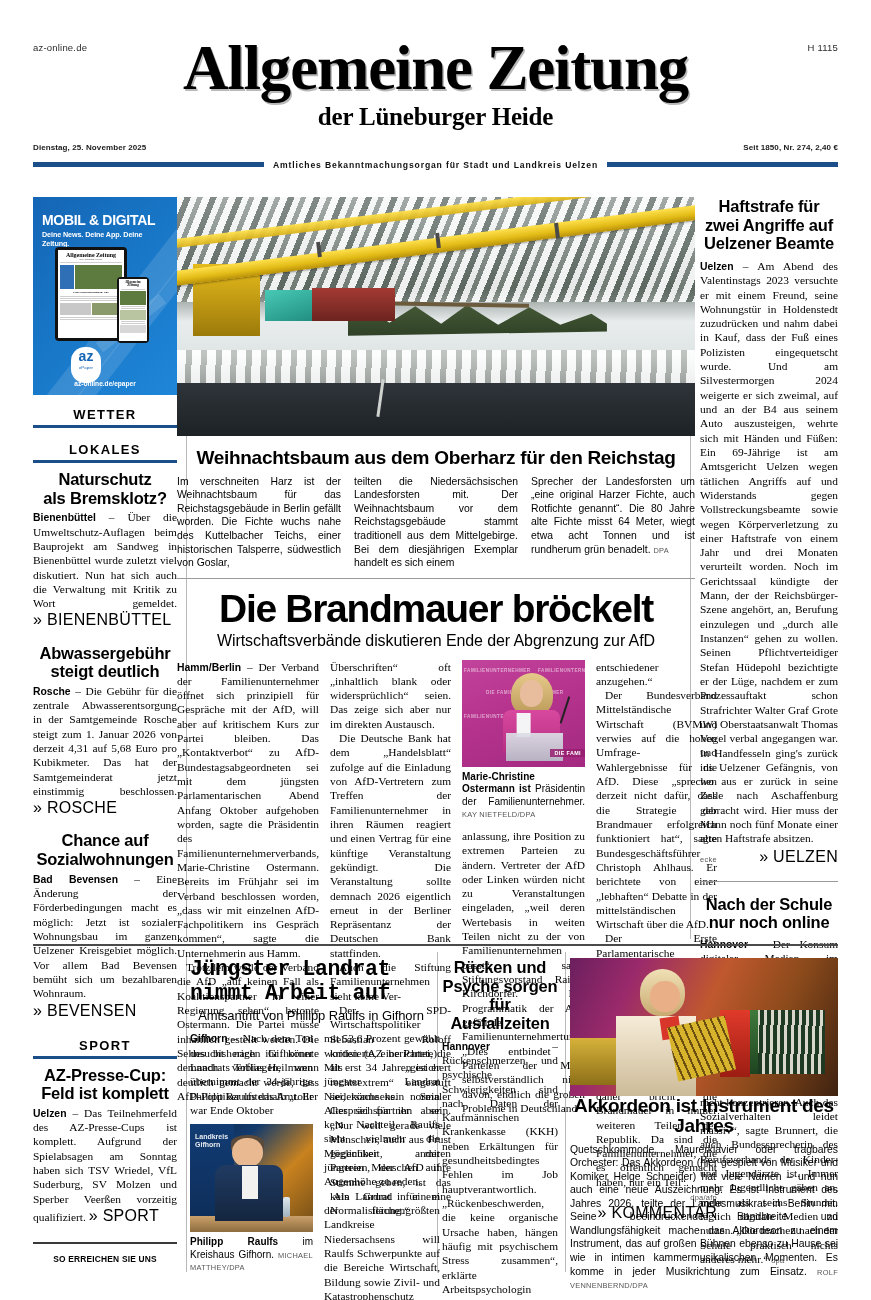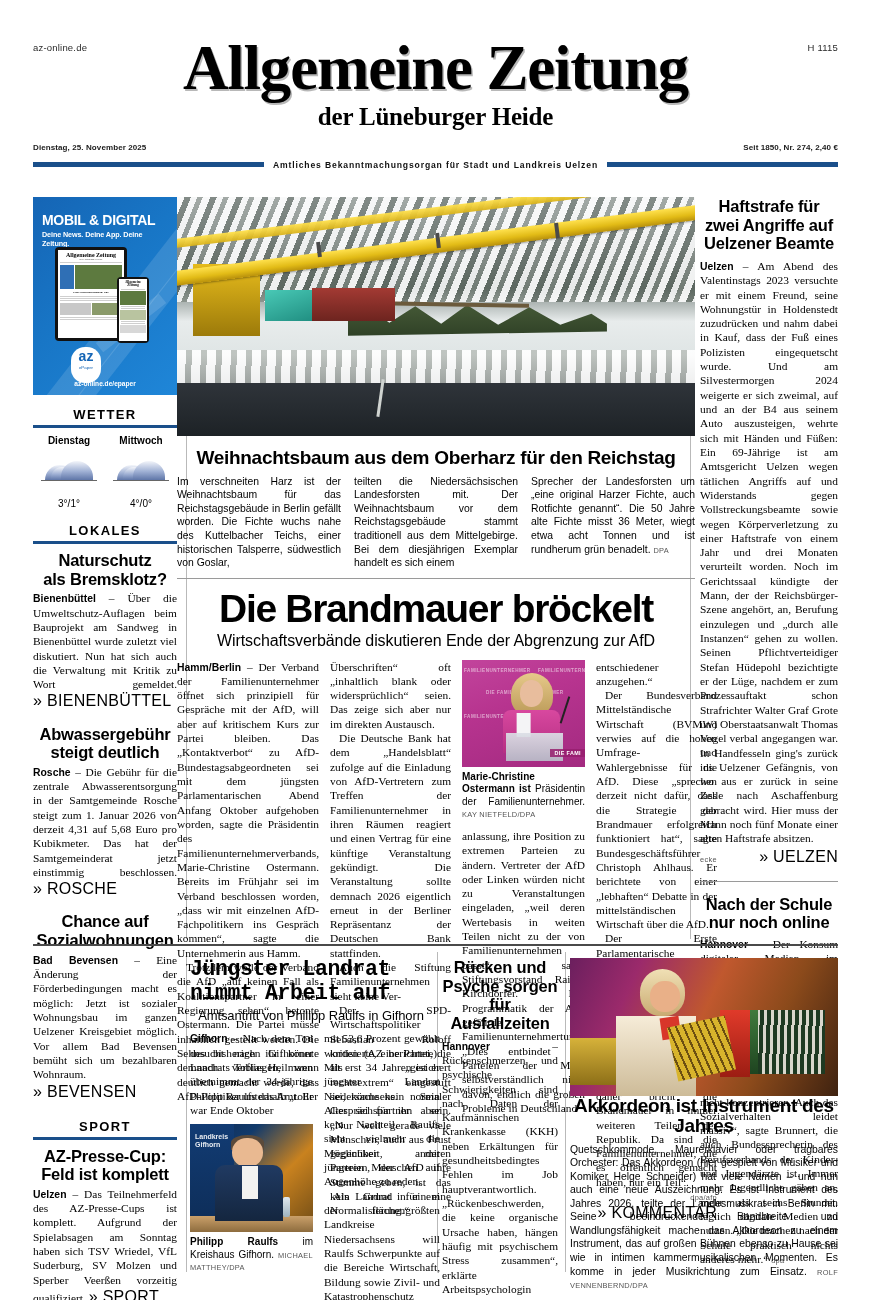--- a/index.html
+++ b/index.html
@@ -291,46 +291,20 @@
       <div class="ad-logo">
         <div class="az">az</div>
         <div class="ep">ePaper</div>
       </div>
       <div class="ad-url">az-online.de/epaper</div>
     </div>
 
     <div style="margin-top:12px;">
       <div class="sec-head">WETTER</div>
       <div class="sec-rule"></div>
-      <div class="wx-days">
-        <div class="wx-day">
-          <div class="wx-name">Dienstag</div>
-          <div class="wx-icon">
-            <div class="cloud">
-                <i class="a"></i>
-                <i class="c"></i>
-                <i class="b"></i>
-                <u></u>
-              </div>
-          </div>
-          <div class="wx-temp">3°/1°</div>
-        </div>
-        <div class="wx-day">
-          <div class="wx-name">Mittwoch</div>
-          <div class="wx-icon">
-            <div class="cloud">
-                <i class="a"></i>
-                <i class="c"></i>
-                <i class="b"></i>
-                <u></u>
-              </div>
-          </div>
-          <div class="wx-temp">4°/0°</div>
-        </div>
-      </div>
     </div>
 
     <div style="margin-top:14px;">
       <div class="sec-head">LOKALES</div>
       <div class="sec-rule"></div>
 
       <div>
         <div class="hl-s" style="white-space:pre-line;">Naturschutz
 als Bremsklotz?</div>
         <div class="body" style="margin-top:3px;">
@@ -400,21 +374,21 @@
       <div class="seg" style="left:50%; top:15%; transform:rotate(-7deg);"></div>
       <div class="seg" style="left:73%; top:11%; transform:rotate(-7deg);"></div>
     </div>
 
     <div style="margin-top:12px;">
       <div class="hl-wide">Weihnachtsbaum aus dem Oberharz für den Reichstag</div>
       <div style="display:flex; gap:13px; margin-top:7px;">
         <div style="flex:1;" class="body sans">Im verschneiten Harz ist der Weihnachtsbaum für das Reichstagsgebäude in Berlin gefällt worden. Die Fichte wuchs nahe des Kuttelbacher Teichs, einer historischen Talsperre, südwestlich von Goslar,</div>
         <div style="flex:1;" class="body sans">teilten die Niedersächsischen Landesforsten mit. Der Weihnachtsbaum vor dem Reichstagsgebäude stammt traditionell aus dem Mittelgebirge. Bei dem diesjährigen Exemplar handelt es sich einem</div>
         <div style="flex:1;" class="body sans">
-          <span>Sprecher der Landesforsten um „eine original Harzer Fichte, auch Rotfichte genannt“. Die 50 Jahre alte Fichte misst 36 Meter, wiegt etwa acht Tonnen und ist rundherum grün benadelt.</span>
+          <span>Sprecher der Landesforsten um „eine original Harzer Fichte, auch Rotfichte genannt“. Die 80 Jahre alte Fichte misst 64 Meter, wiegt etwa acht Tonnen und ist rundherum grün benadelt.</span>
           <span class="cred">DPA</span>
         </div>
       </div>
     </div>
 
     <div class="sep-rule" style="margin-top:8px;"></div>
 
     <div style="margin-top:10px;">
       <div class="hl-xl">Die Brandmauer bröckelt</div>
       <div class="dek">Wirtschaftsverbände diskutieren Ende der Abgrenzung zur AfD</div>

